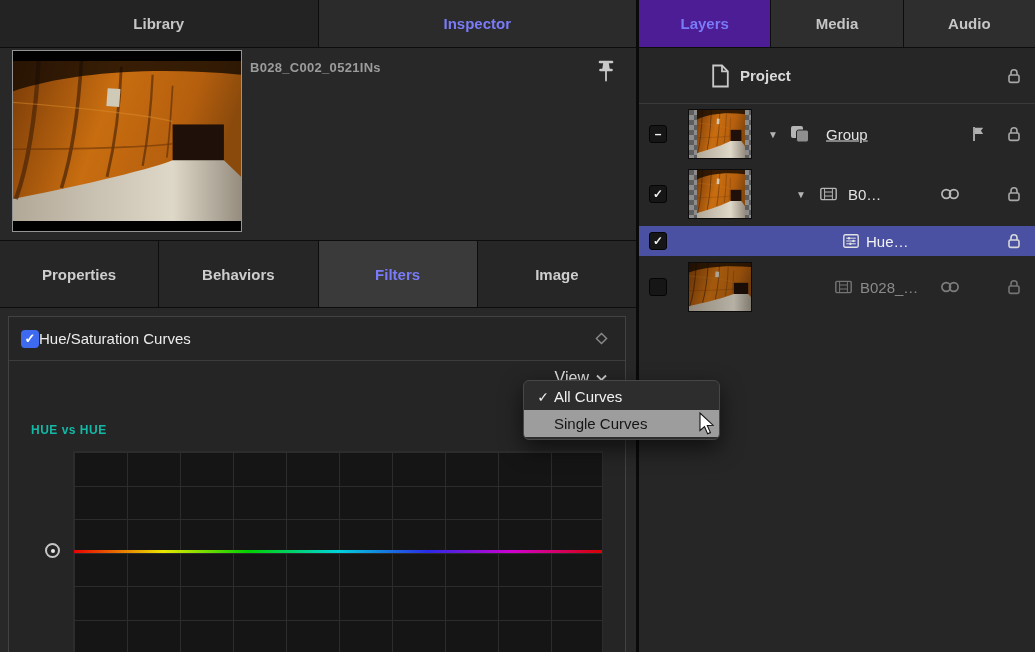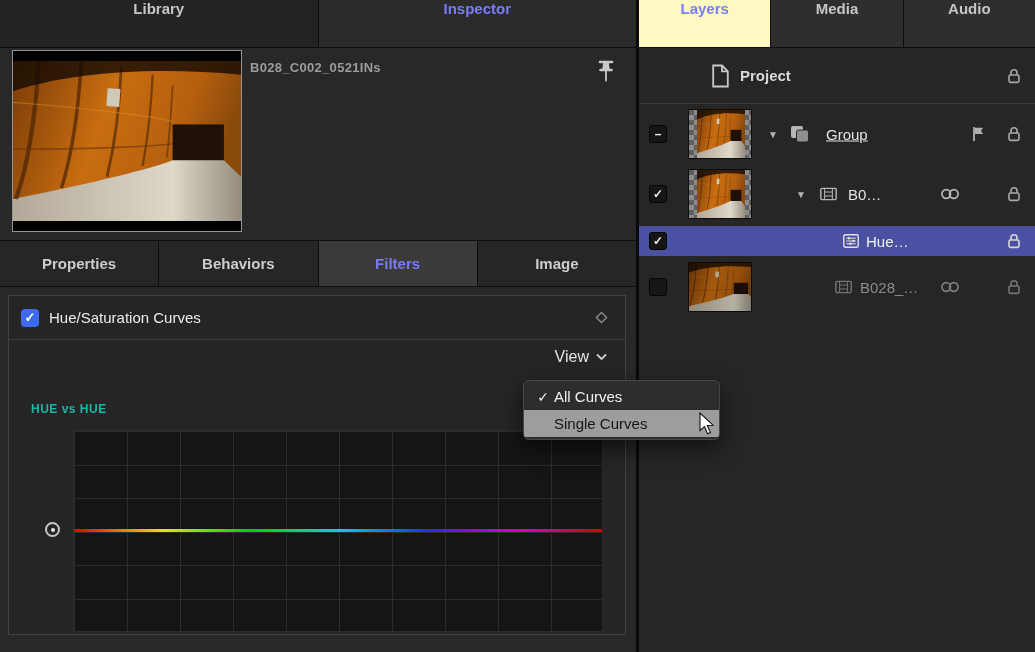--- a/index.html
+++ b/index.html
@@ -7,52 +7,52 @@
   .app{position:relative;width:1035px;height:652px;background:#262626;overflow:hidden;
        font-family:"Liberation Sans",sans-serif;color:#ddd;-webkit-font-smoothing:antialiased}
 
   
   .left-panel{position:absolute;left:0;top:0;width:636px;height:652px;background:#282828}
   .v-divider{position:absolute;left:636px;top:0;width:3px;height:652px;background:#0a0a0a}
   .right-panel{position:absolute;left:639px;top:0;width:396px;height:652px;background:#262626}
 
   
   .tabbar{display:flex;height:48px;border-bottom:1px solid #0d0d0d}
-  .tab{flex:1;display:flex;justify-content:center;font-size:15px;font-weight:700;
+  .tab{flex:1;display:flex;align-items:center;justify-content:center;font-size:15px;font-weight:700;
        color:#c6c6c6;border-right:1px solid #0d0d0d;cursor:default}
   .tab:last-child{border-right:none}
   .tab-library{background:#232323}
   .tab-inspector{background:#2b2b2b;color:#797bf8}
-  .rtab-layers{background:#fef9c3;color:#797bf8}
+  .rtab-layers{background:#4c1d95;color:#797bf8}
   .rtab-media,.rtab-audio{background:#2e2e2e}
 
   
   .preview-row{position:relative;height:192px}
   .thumb-frame{position:absolute;left:12px;top:2px;width:230px;height:182px;background:#000;
                border:1px solid #949494;display:flex;align-items:center;justify-content:center}
   .thumb-frame svg{width:228px;height:160px;display:block}
   .clip-title{position:absolute;left:250px;top:12px;font-size:13px;font-weight:700;color:#9c9c9c;letter-spacing:.3px}
   .pin-btn{position:absolute;left:588px;top:6px;width:36px;height:38px;background:none;border:none;
            display:flex;align-items:center;justify-content:center}
 
   
-  .insp-tabs{display:flex;height:47px;background:#262626;border-top:1px solid #0d0d0d;border-bottom:1px solid #0d0d0d}
+  .insp-tabs{display:flex;height:68px;background:#262626;border-top:1px solid #0d0d0d;border-bottom:1px solid #0d0d0d}
   .itab{flex:1;display:flex;align-items:center;justify-content:center;font-size:15px;font-weight:700;
         color:#cdcdcd;border-right:1px solid #0d0d0d;cursor:default}
   .itab:last-child{border-right:none}
   .itab-filters{background:#3a3a3a;color:#797bf8}
 
   
   .filter-area{position:relative;height:362px}
   .filter-box{position:absolute;left:8px;top:8px;width:618px;height:340px;border:1px solid #424242;background:#252525}
   .filter-header{display:flex;align-items:center;height:43px;padding-left:12px}
   .cb{width:18px;height:18px;border-radius:4px;display:flex;align-items:center;justify-content:center;
       font-size:13px;font-weight:700;color:#fff;flex:none}
   .cb-blue{background:#3e6af0}
-  .filter-title{margin-left:10px;font-size:15px;color:#ececec}
+  .filter-title{font-size:15px;color:#ececec}
   .diamond{margin-left:auto;margin-right:16px;display:flex}
   .fdivider{height:1px;background:#3c3c3c}
   .view-btn{position:absolute;right:18px;top:52px;display:flex;align-items:center;gap:7px;
             font-size:16px;color:#e2e2e2;cursor:default}
   .curve-label{position:absolute;left:22px;top:106px;font-size:12px;font-weight:700;color:#14b8a6;letter-spacing:.5px}
   .graph{position:absolute;left:64px;top:134px;width:530px;height:202px;background:#151515;border:1px solid #2c2c2c;
      background-image:
        repeating-linear-gradient(to right,#2c2c2c 0,#2c2c2c 1px,transparent 1px,transparent 53px),
        repeating-linear-gradient(to bottom,#2c2c2c 0,#2c2c2c 1px,transparent 1px,transparent 33.6px)}
   .rainbow{position:absolute;left:0;right:0;top:calc(50% - 2px);height:3px;

